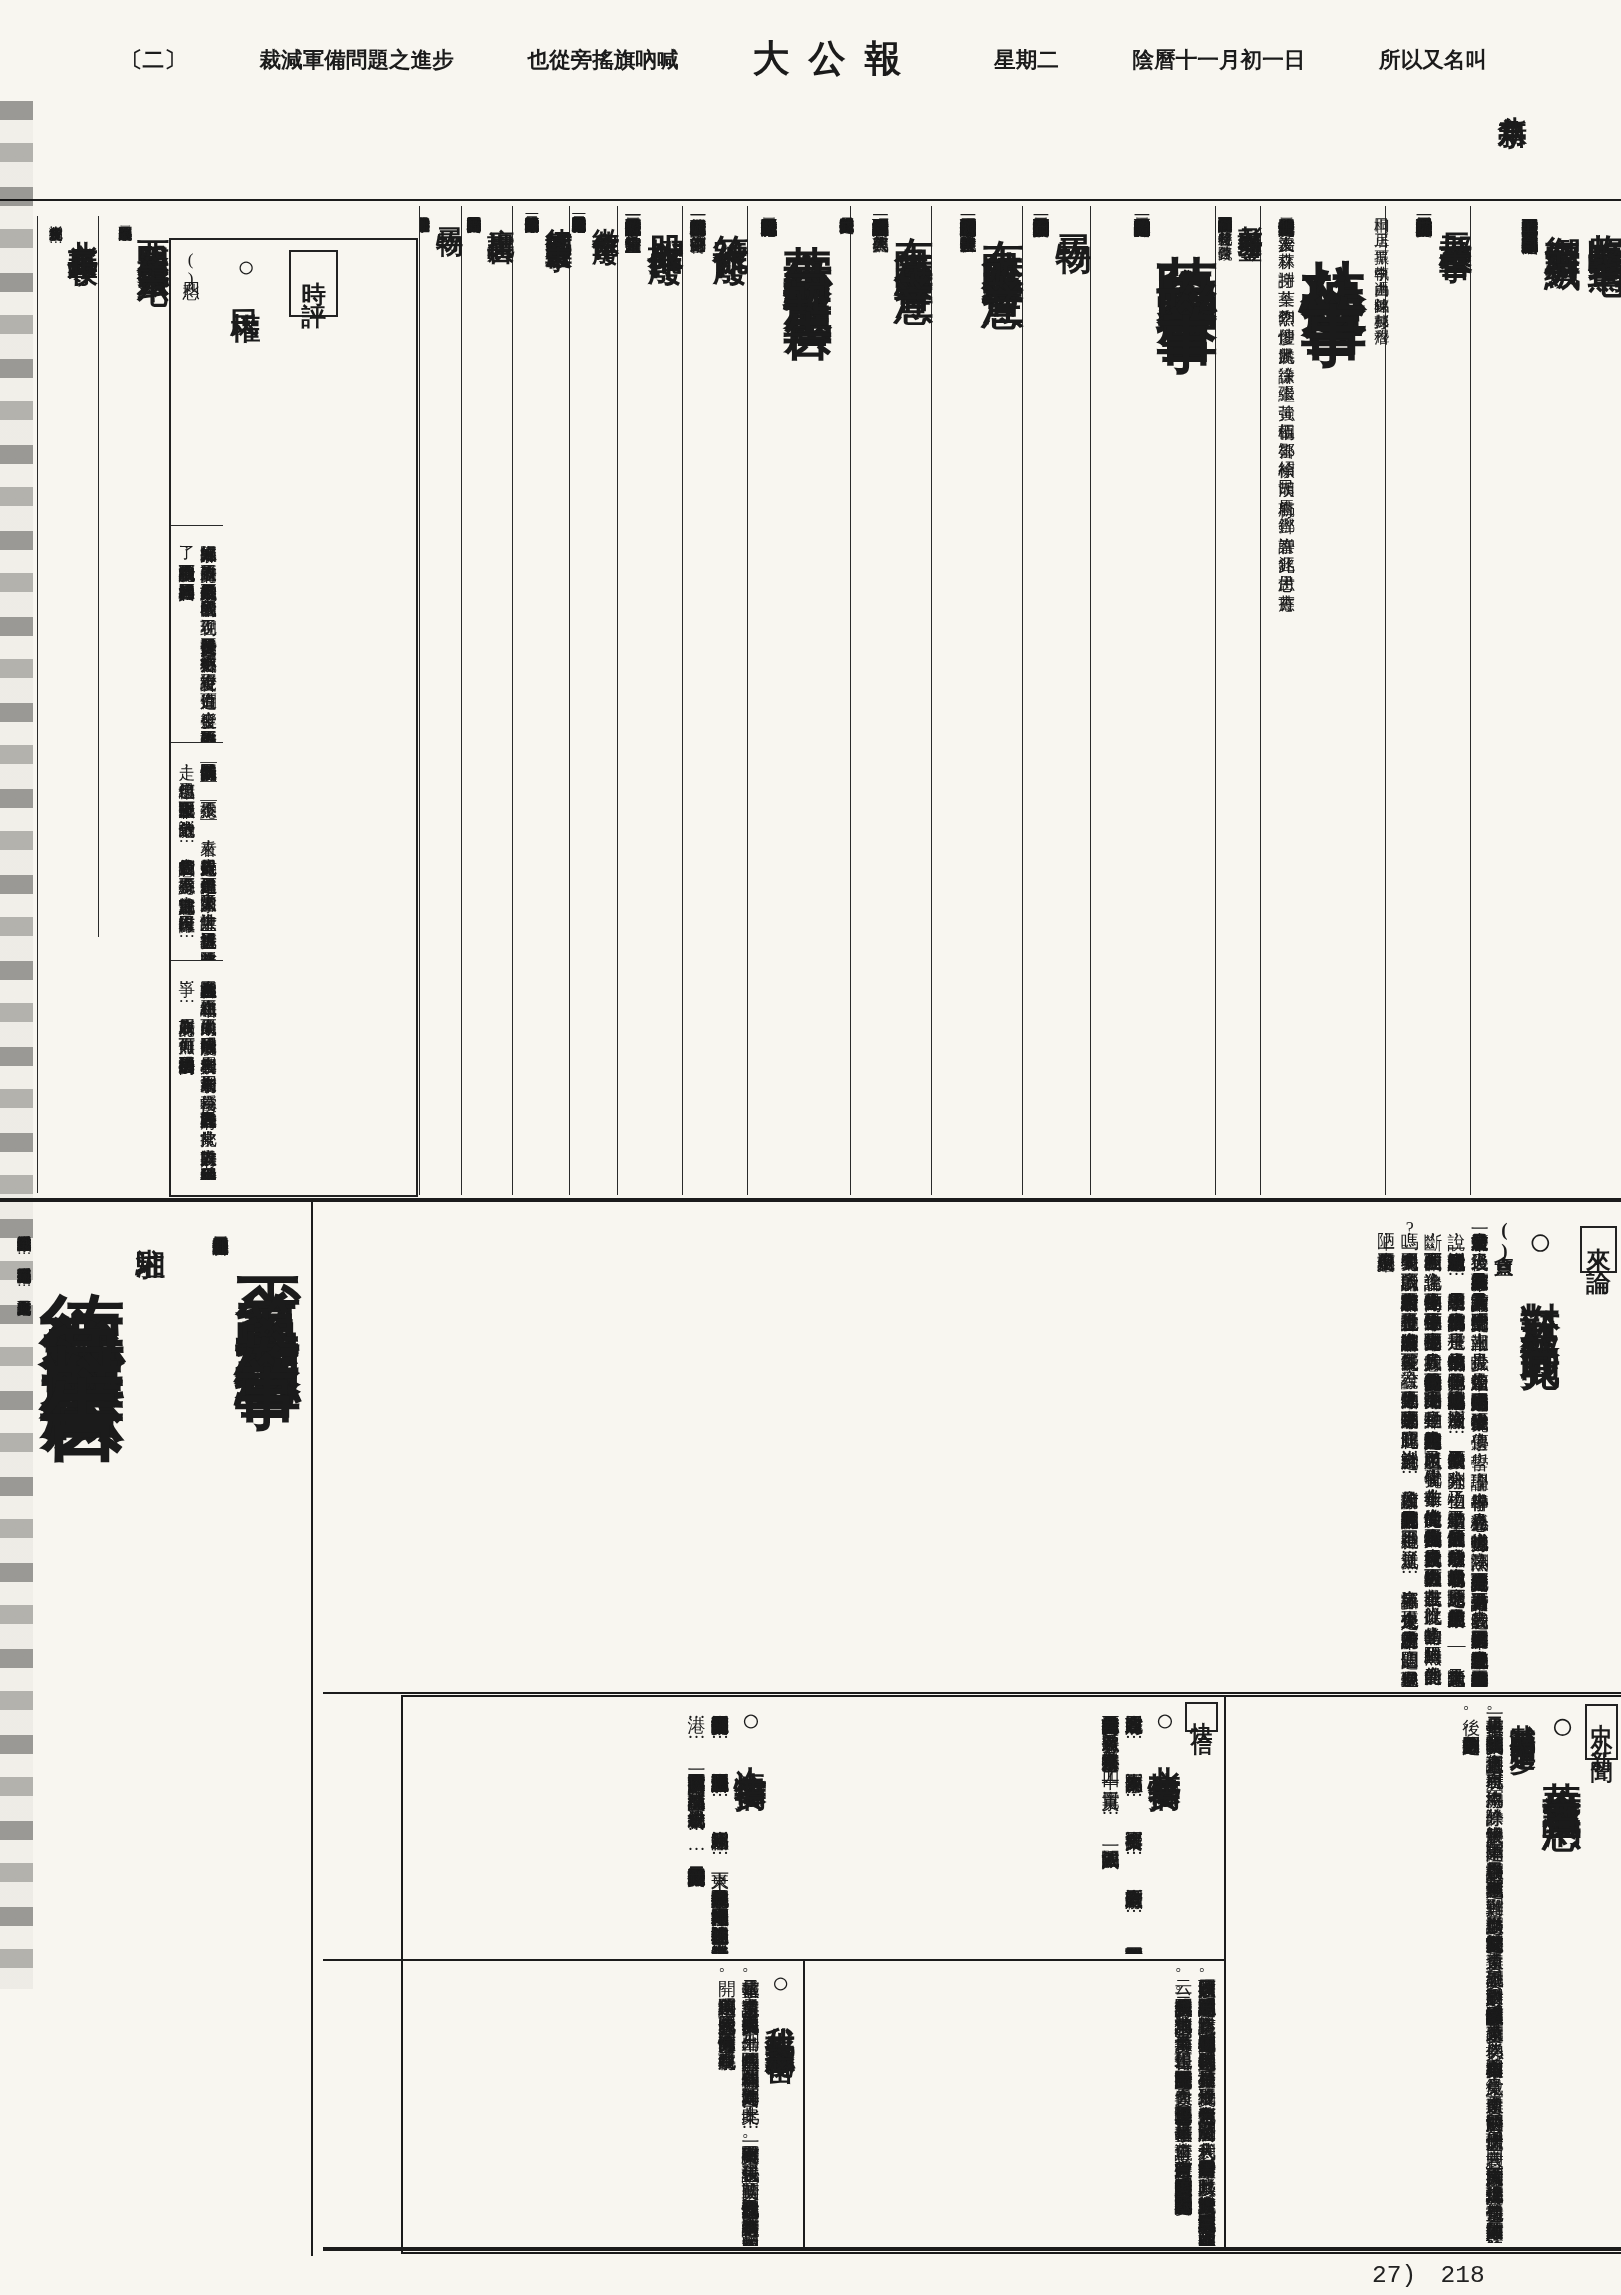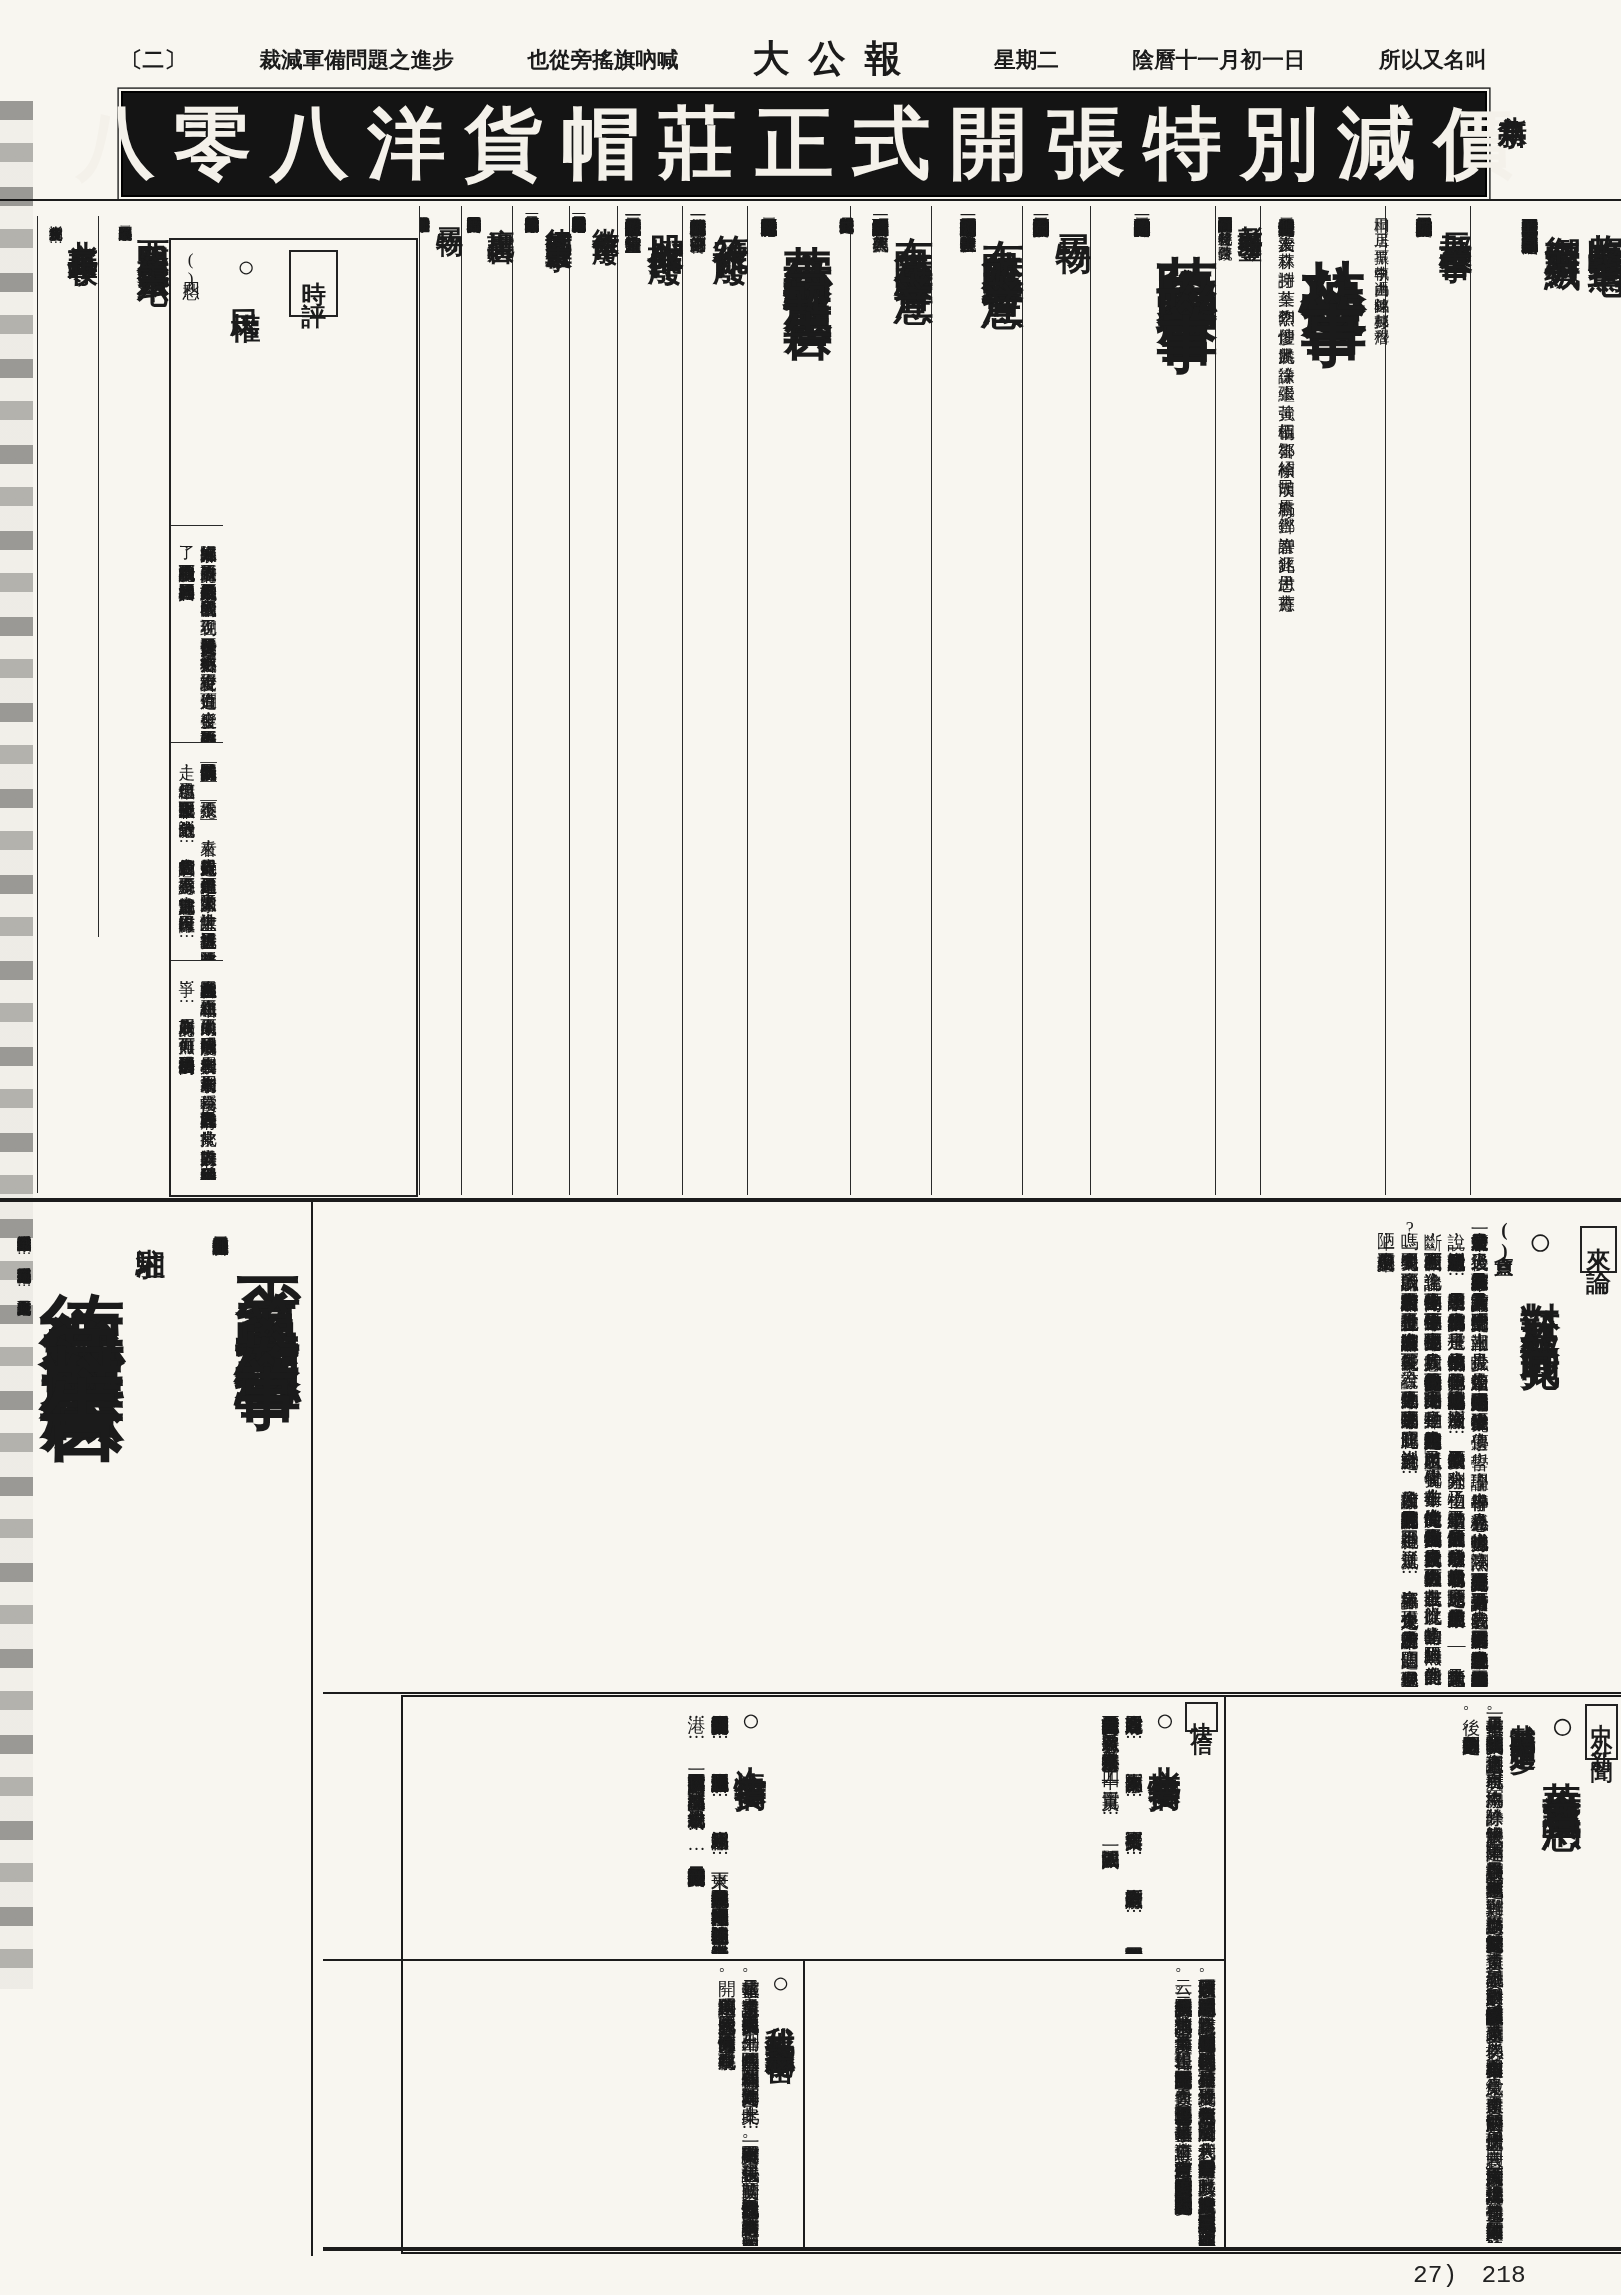--- a/index.html
+++ b/index.html
@@ -60,23 +60,20 @@
   <div id="masthead" style="left:121px;top:35px;width:1366px;height:48px;">
     <span>所以又名叫</span>
     <span>陰曆十一月初一日</span>
     <span>星期二</span>
     <span class="paper">大公報</span>
     <span>也從旁搖旗吶喊</span>
     <span>裁減軍備問題之進步</span>
     <span>〔二〕</span>
   </div>
 
-  <div id="banner" style="left:121px;top:91px;width:1362px;height:102px;">
-    <span>八零八洋貨帽莊正式開張特別減價</span>
-  </div>
   <div class="vb" style="left:1493px;top:94px;width:40px;height:216px;font-size:29px;font-weight:bold;">八角亭新</div>
 
   <div class="hr" style="left:0;top:199px;width:1622px;height:2.2px;"></div>
 
   <div class="vb rule-l" style="left:1470px;top:206px;width:150px;height:989px;">
     <h2 class="t-md">收買家野鴨鶩毛</h2>
     <h3 class="t-md">禦寒至寶羽絨</h3>
     <p class="body-s pad-r">如有現貨或願在各縣承收運省者請寄信或至長沙東茅巷普天春內華新羽絨公司接洽館先寄貨樣並開明價值　本公司用丁鵬翥氏發明專利之羽絨機器提製鵝鴨等絨拌用藥品烘煎潔凈可製冬季一切禦寒之品並做有錢成袈褥收價極廉如承光顧請至長沙東茅巷華新羽絨公司謹白</p>
   </div>
 
@@ -229,16 +226,16 @@
 
   <div class="vr" style="left:803px;top:1960px;width:2.2px;height:288px;"></div>
 
   <div class="vb" style="left:404px;top:1966px;width:395px;height:280px;">
     <h2 class="t-sm" style="font-size:30px;">○我代表反對遠東會秘密</h2>
     <p class="body-m pad-r">華盛頓電云。遠東委員會議案。已由美國代表採取中日提案。列出十三件。其中關係中國者八件。關係西伯利亞者四件。其餘一件為海軍問題。此十三案……確繼一案不與日本有關。日代表主張秘議。英國贊助。惟我國代表已為激烈之反對。謂不啻為巴黎會議之第二幕。與美國初衷相違。且限制軍備既已公開。遠東問題何獨秘議。美國代表亦贊同此主張。惟比葡等國亦有同情之傾向。現此事尚在爭執中云。</p>
   </div>
 
   <div class="hr" style="left:323px;top:2247px;width:1299px;height:4.3px;"></div>
 
-  <div id="corner" style="left:1413px;top:2257px;">27)　218</div>
+  <div id="corner" style="left:1372px;top:2257px;">27)　218</div>
 
 </div>
 
 
 </body></html>

